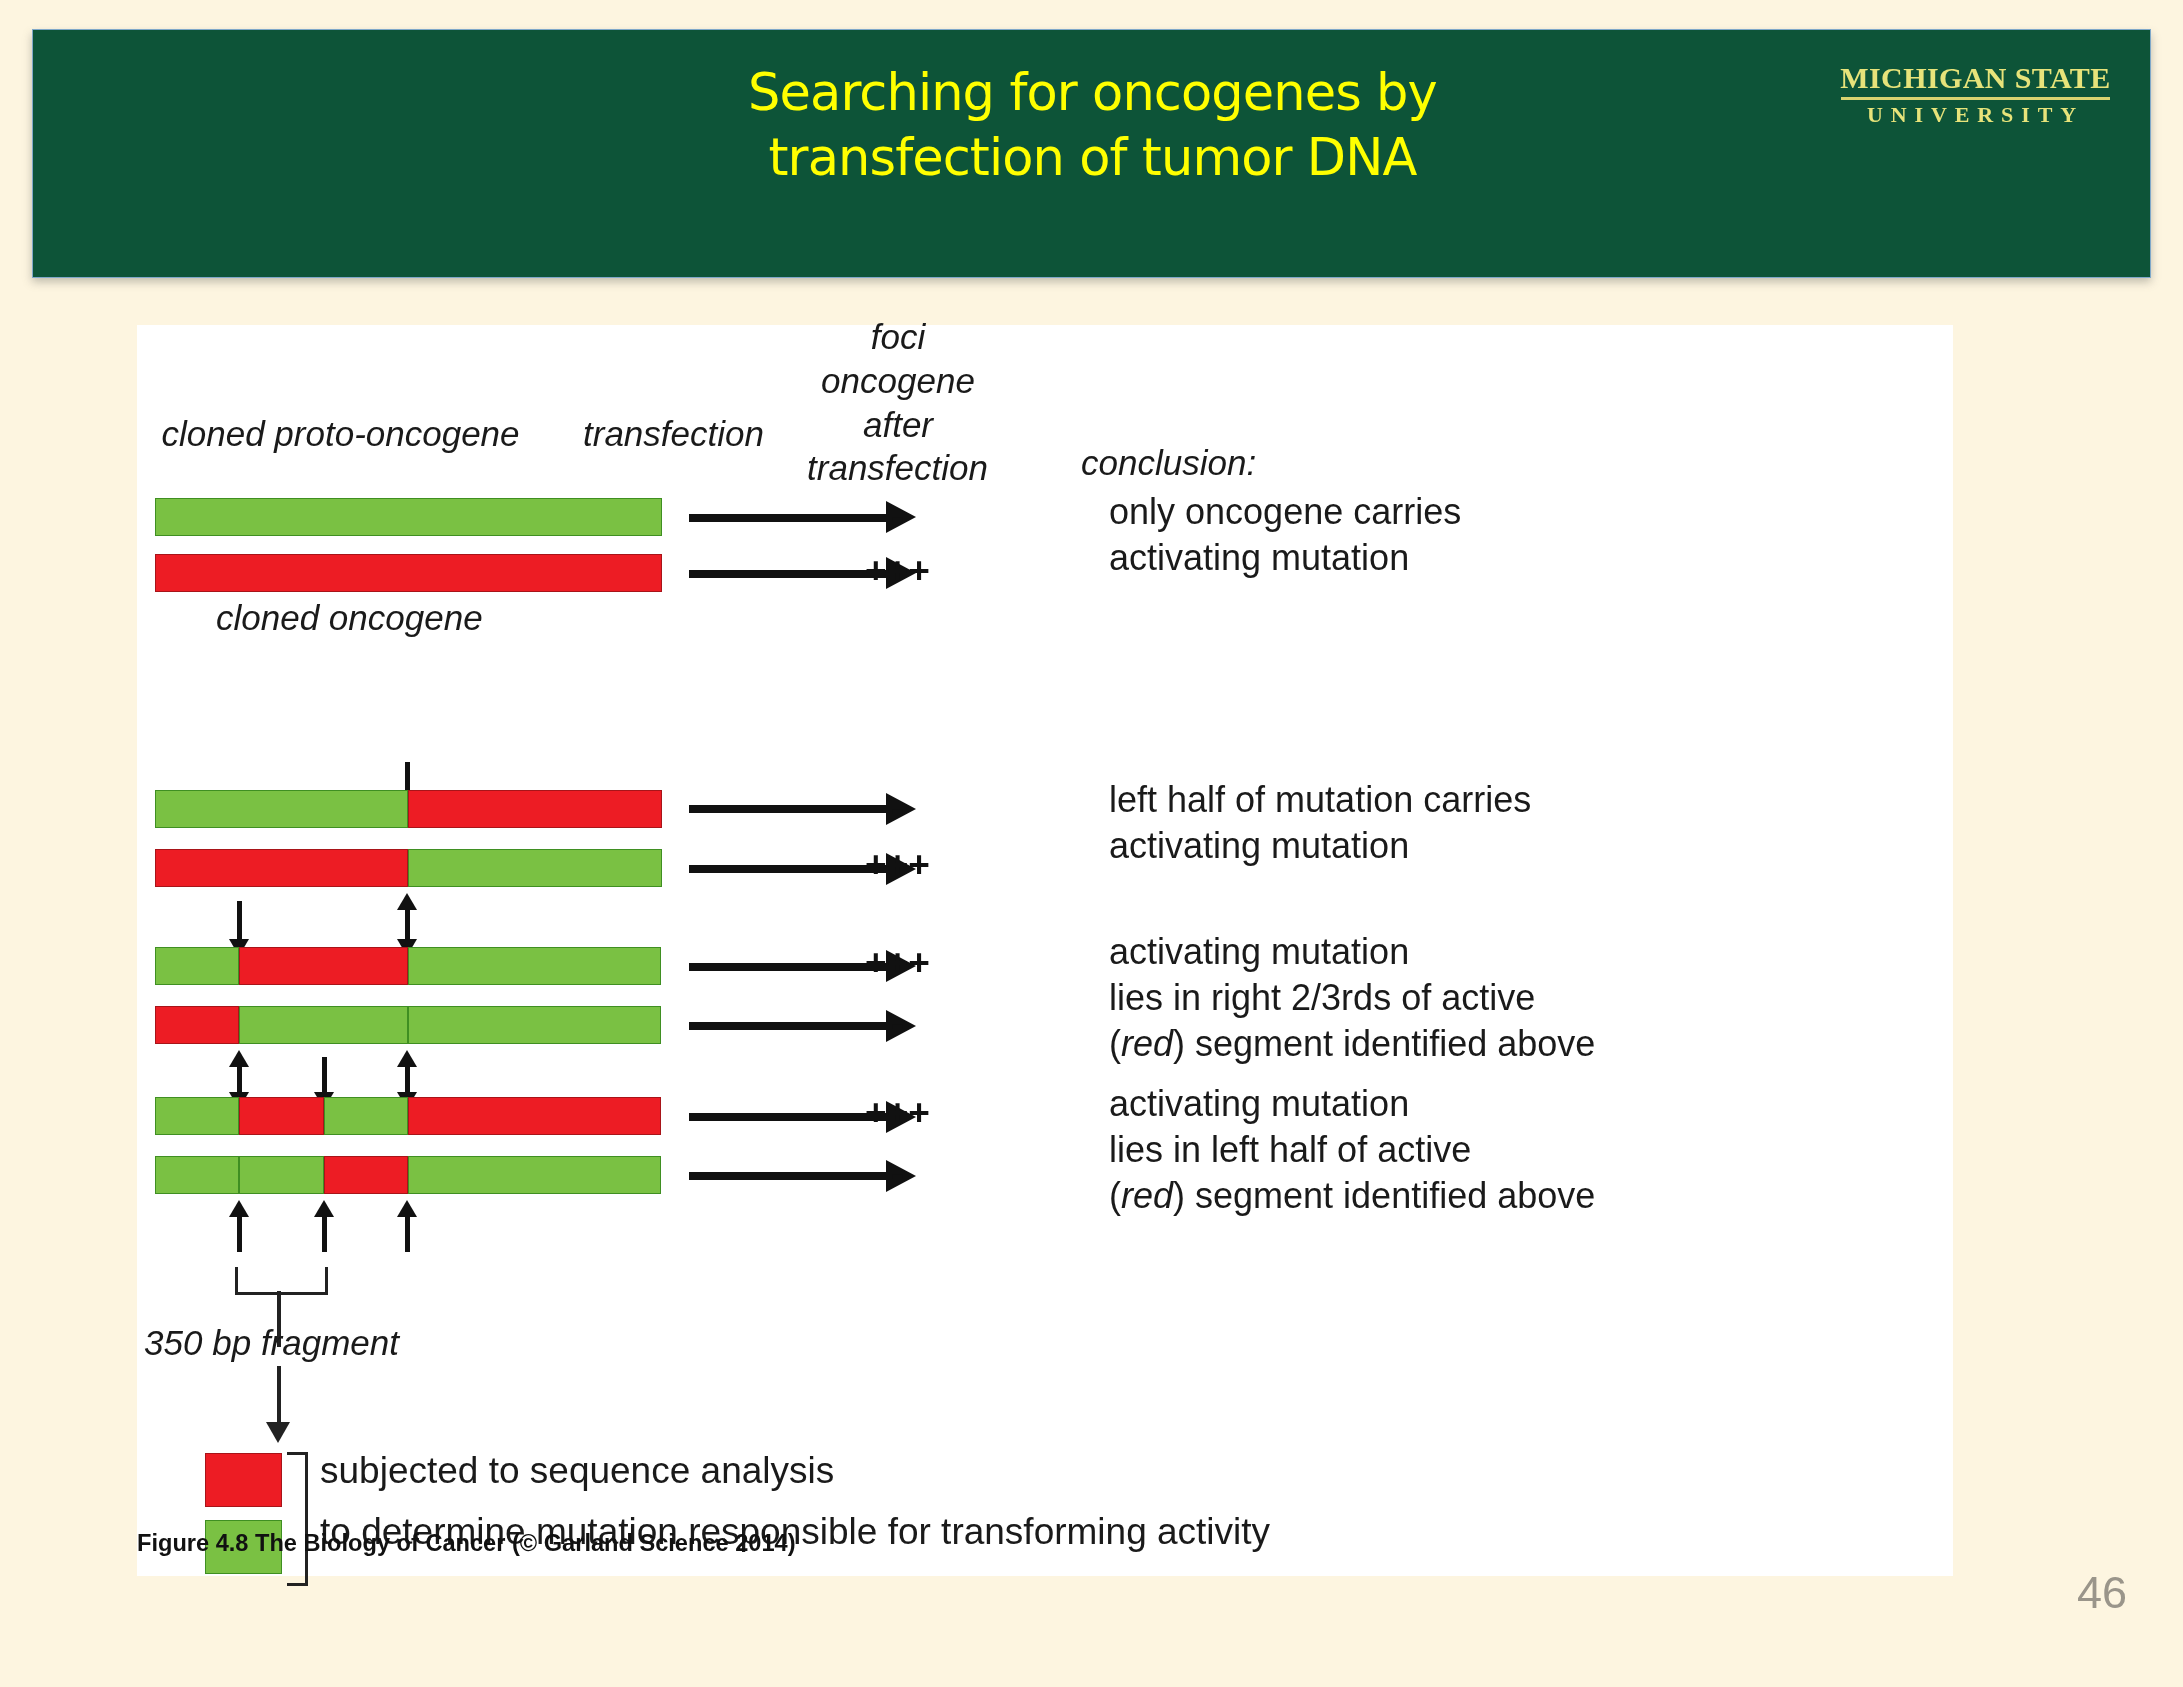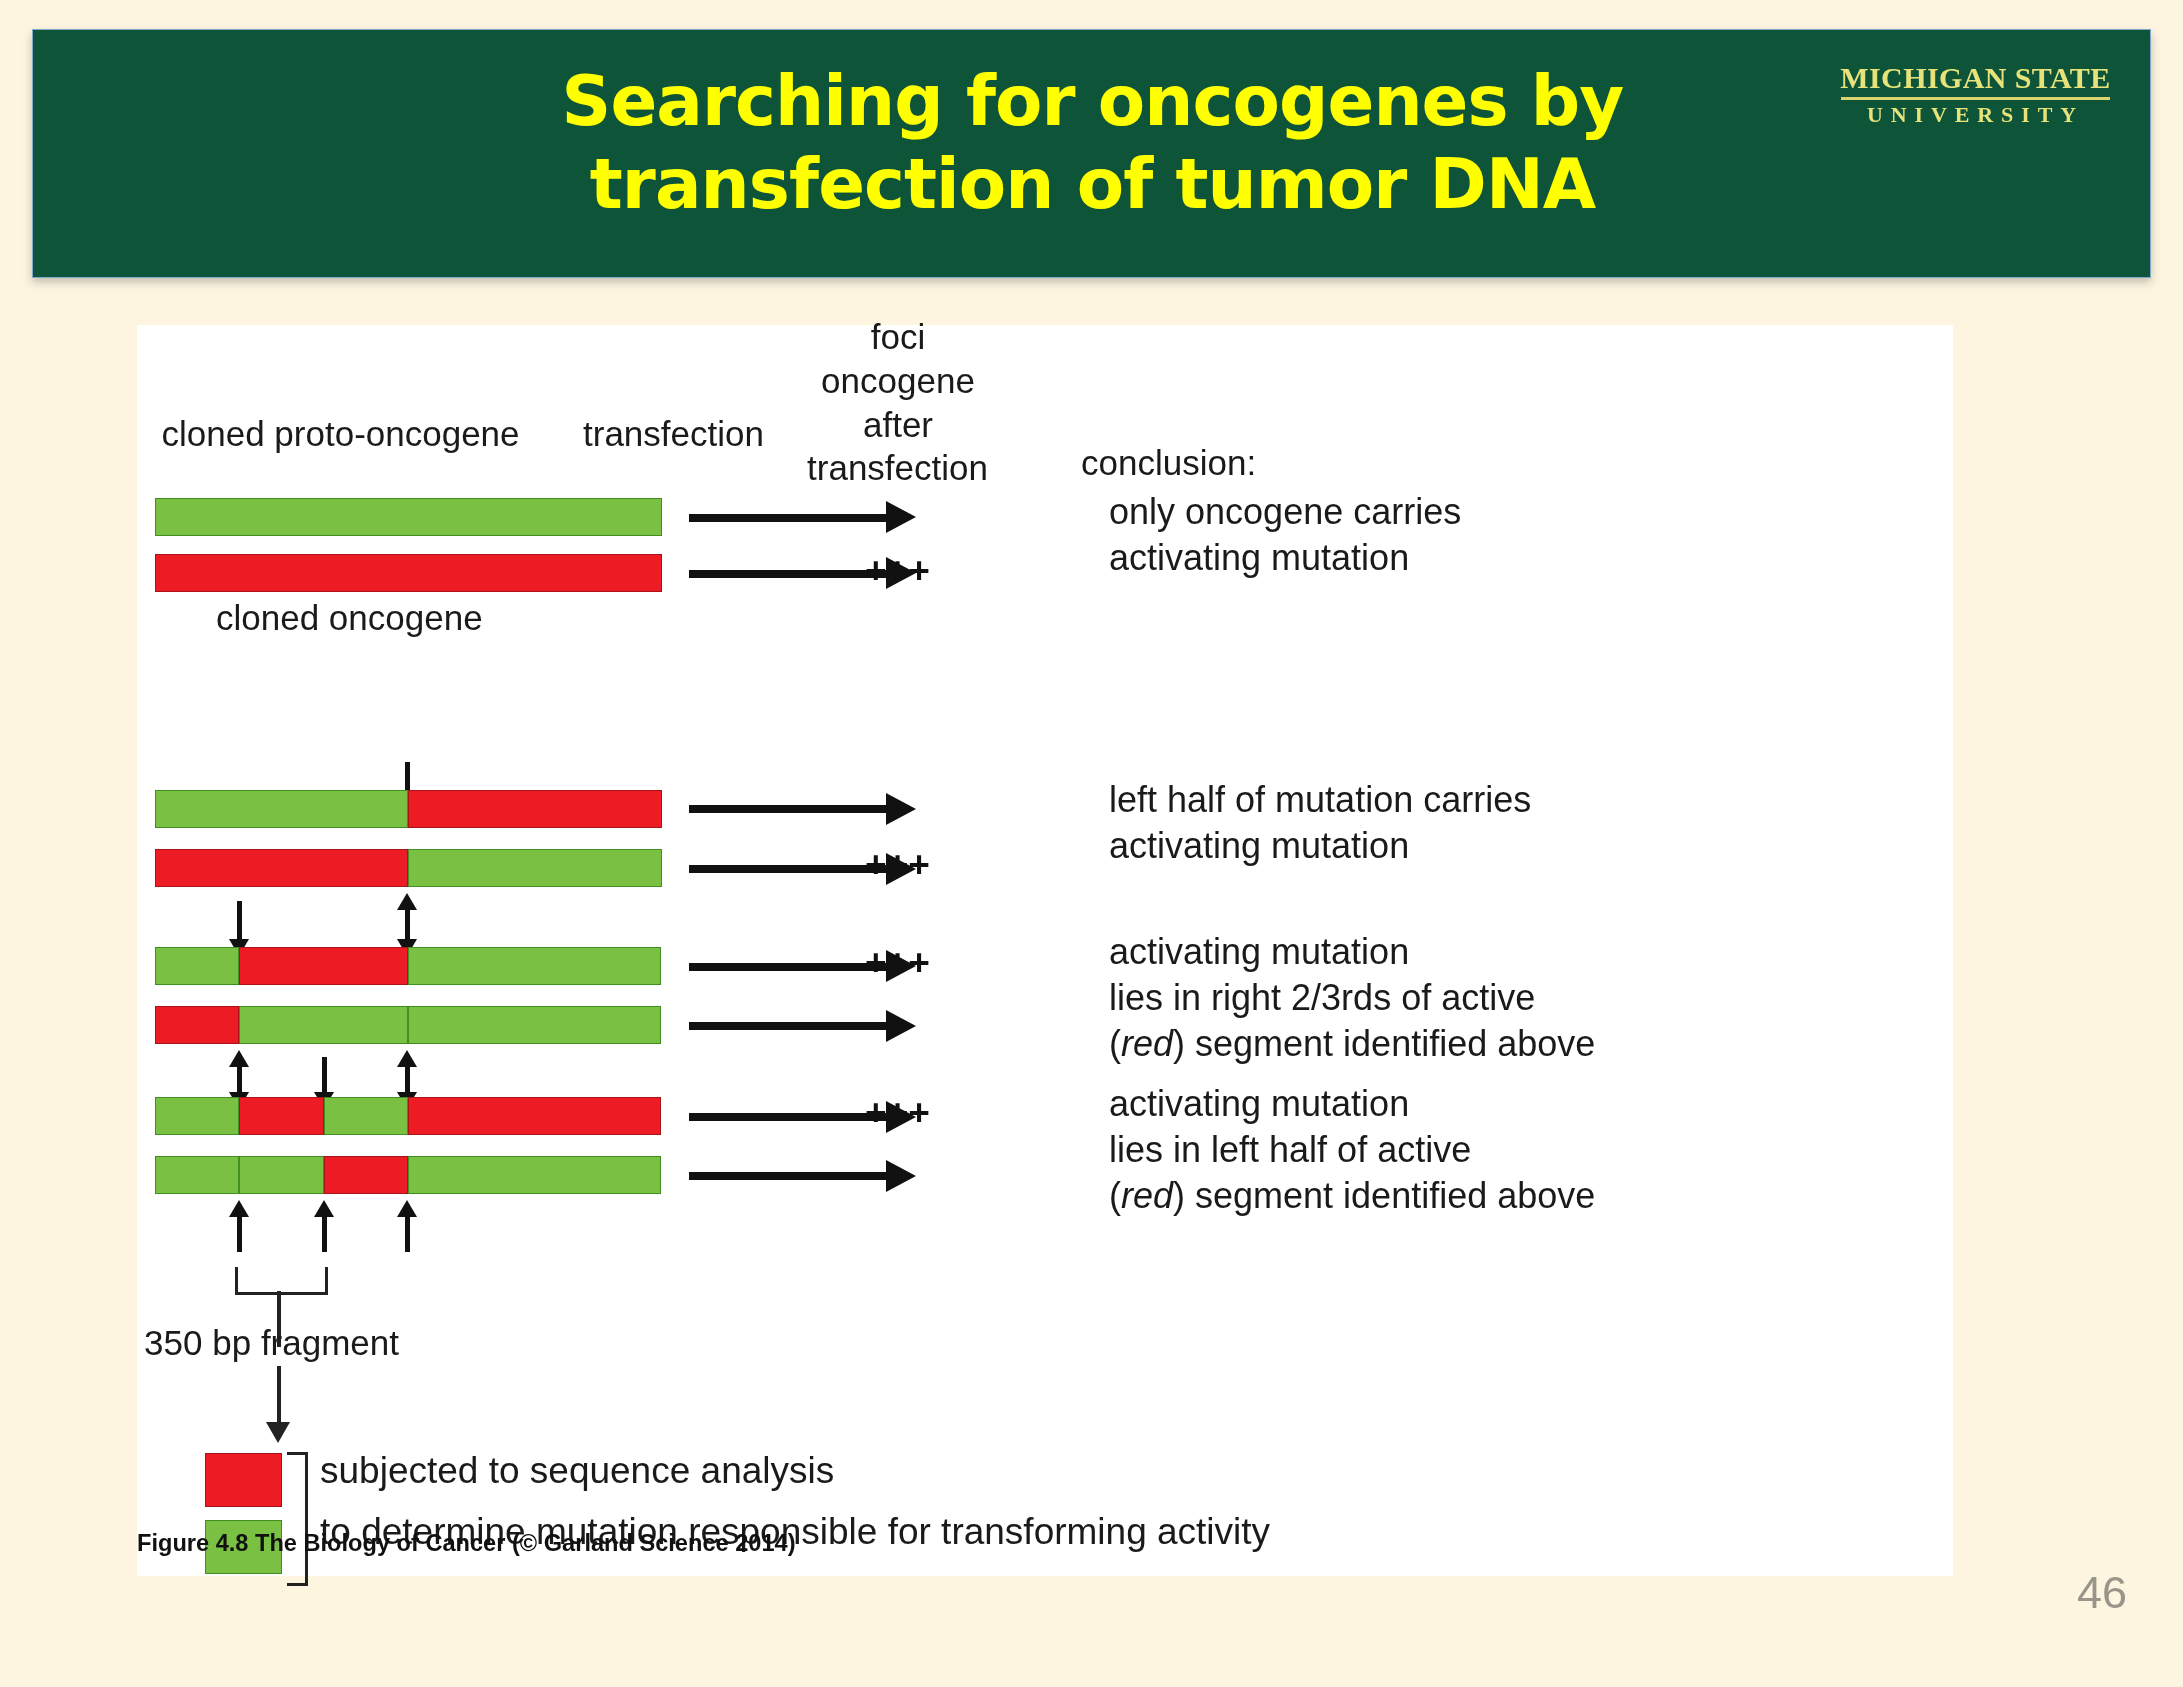--- a/index.html
+++ b/index.html
@@ -17,22 +17,22 @@
     background:#0d5438;
     border:1.7px solid #7fa8c9;
     box-sizing:border-box;
     box-shadow:0 5.2px 8.7px rgba(120,120,110,.45);
   }
   .banner-title{
     position:absolute;left:0;top:37px;width:2119px;
     text-align:center;
     color:#ffff00;
     font-family:"DejaVu Sans",sans-serif;
-    font-weight:bold;
-    font-size:69px;
+    font-weight:normal;
+    font-size:51px;
     line-height:1.0;
     letter-spacing:-0.9px;
   }
   .banner-title .l2{display:block;margin-top:14px;}
 
   
   .msu-logo{
     position:absolute;right:35px;top:33px;width:279px;text-align:center;
   }
   .msu-top{
@@ -55,20 +55,21 @@
   }
 
   .fig{position:absolute;left:0;top:0;width:1816px;height:1251px;}
 
   .ftxt{
     position:absolute;
     font-family:"Liberation Sans",sans-serif;
     color:#1a1a1a;
     white-space:pre;
     line-height:1.24;
+    font-style:italic;
   }
 
   
   .hdr{font-size:35px;}
   .hdr-foci{font-size:35px;text-align:center;line-height:1.18;}
 
   
   .bar{position:absolute;height:38px;box-sizing:border-box;display:flex;}
   .seg{height:100%;box-sizing:border-box;}
   .seg.g{background:#7ac143;border:1.7px solid #3f8f22;}

